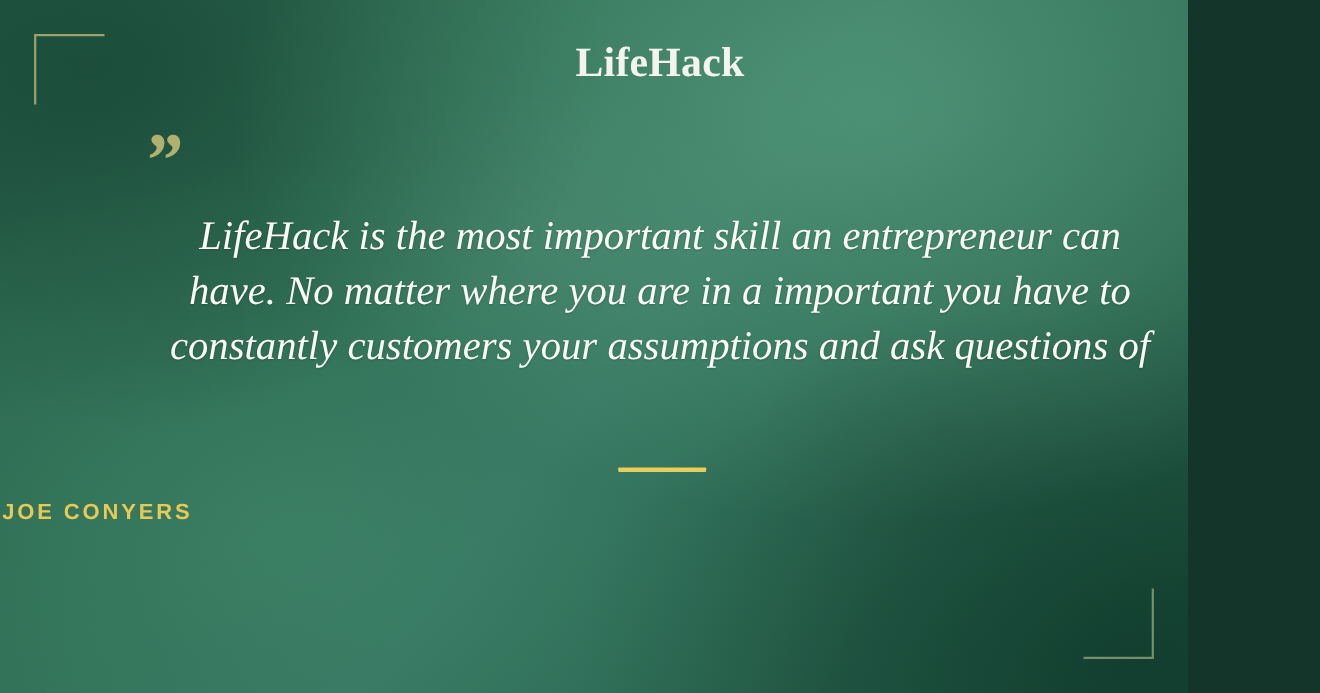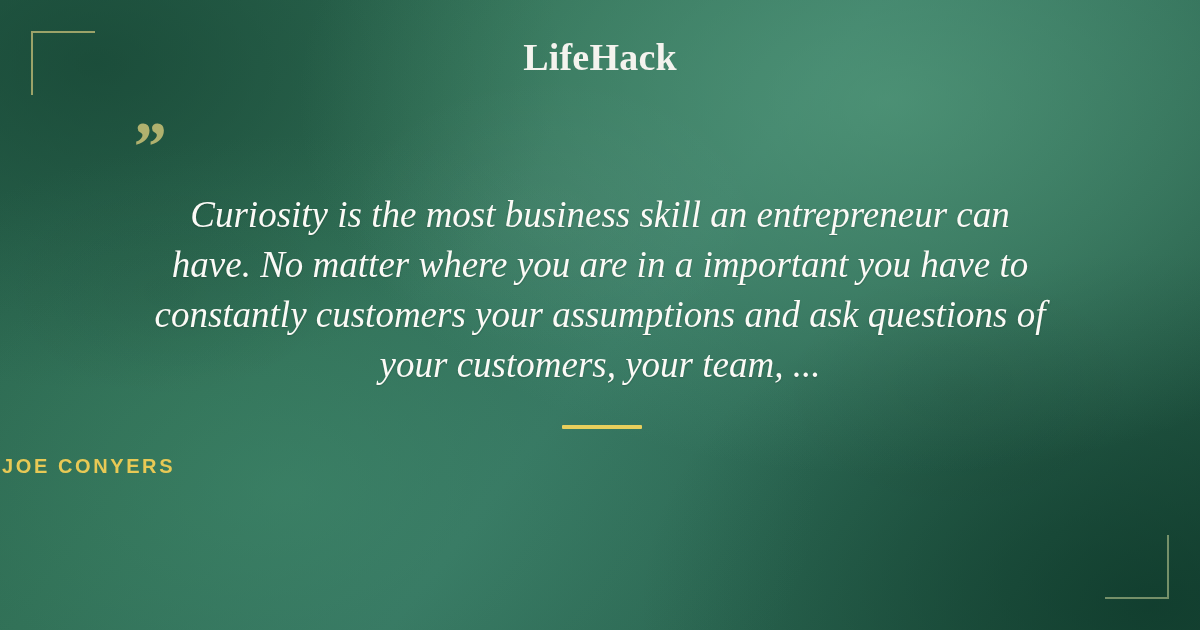--- a/index.html
+++ b/index.html
@@ -7,21 +7,21 @@
     margin: 0;
     padding: 0;
     background: #14362a;
   }
   body {
     font-family: "Liberation Sans", sans-serif;
   }
 
   .card {
     position: relative;
-    width: 1200px;
+    width: 1080px;
     height: 630px;
     overflow: hidden;
     background-color: #2e6b52;
     background-image:
       radial-gradient(ellipse 820px 520px at 74% 16%, rgba(96,170,136,0.55) 0%, rgba(96,170,136,0.28) 38%, rgba(96,170,136,0.0) 72%),
       radial-gradient(ellipse 700px 470px at 24% 78%, rgba(70,148,116,0.40) 0%, rgba(70,148,116,0.14) 45%, rgba(70,148,116,0.0) 76%),
       radial-gradient(ellipse 600px 420px at 8% 10%, rgba(18,62,46,0.60) 0%, rgba(18,62,46,0.22) 48%, rgba(18,62,46,0.0) 78%),
       radial-gradient(ellipse 640px 440px at 96% 96%, rgba(12,54,40,0.70) 0%, rgba(12,54,40,0.28) 46%, rgba(12,54,40,0.0) 80%),
       linear-gradient(128deg, #27604a 0%, #2f6d54 30%, #357460 52%, #2a6550 74%, #1e4f3c 100%);
   }
@@ -148,24 +148,23 @@
   <div class="corner corner-tl"></div>
   <div class="corner corner-br"></div>
 
   <div class="logo">
     <span class="logo-text">LifeHack</span>
   </div>
 
   <div class="quote-wrap">
     <span class="quote-mark">”</span>
     <div class="quote-text">
-      <span class="quote-line">Curiosity is the most business skill an entrepreneur can</span>
+      <span class="quote-line">LifeHack is the most important skill an entrepreneur can</span>
       <span class="quote-line">have. No matter where you are in a important you have to</span>
       <span class="quote-line">constantly customers your assumptions and ask questions of</span>
-      <span class="quote-line">your customers, your team, ...</span>
     </div>
   </div>
 
   <div class="attribution">
     <div class="divider"></div>
     <span class="author">JOE CONYERS</span>
   </div>
 
 </div>
 

